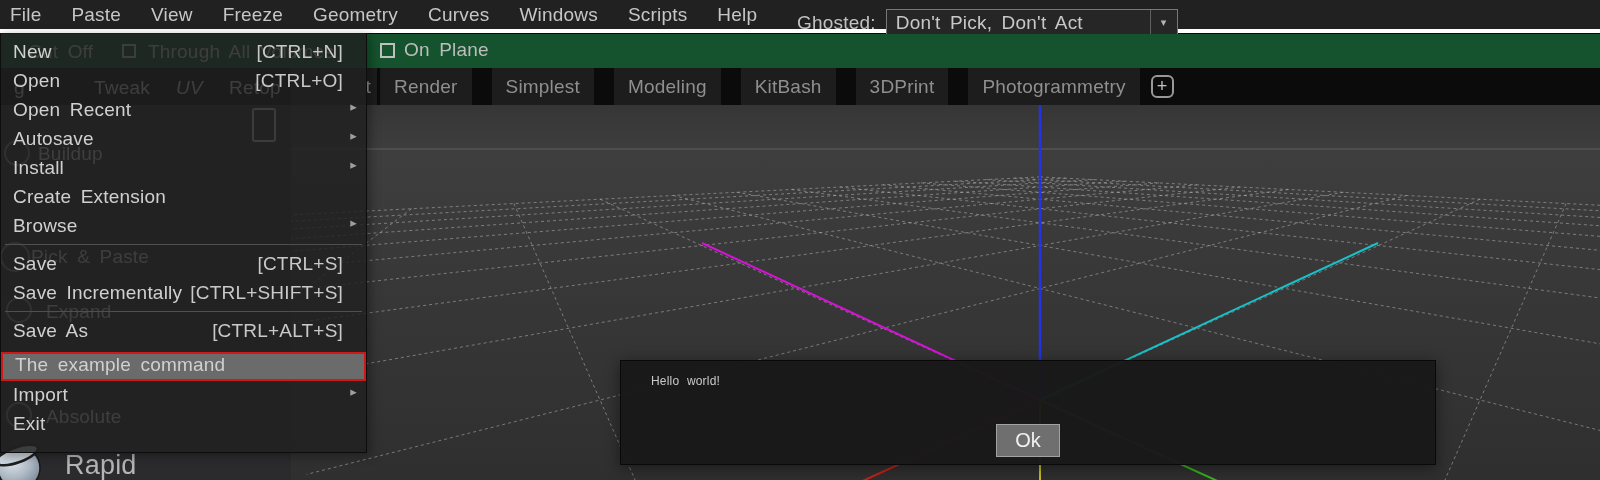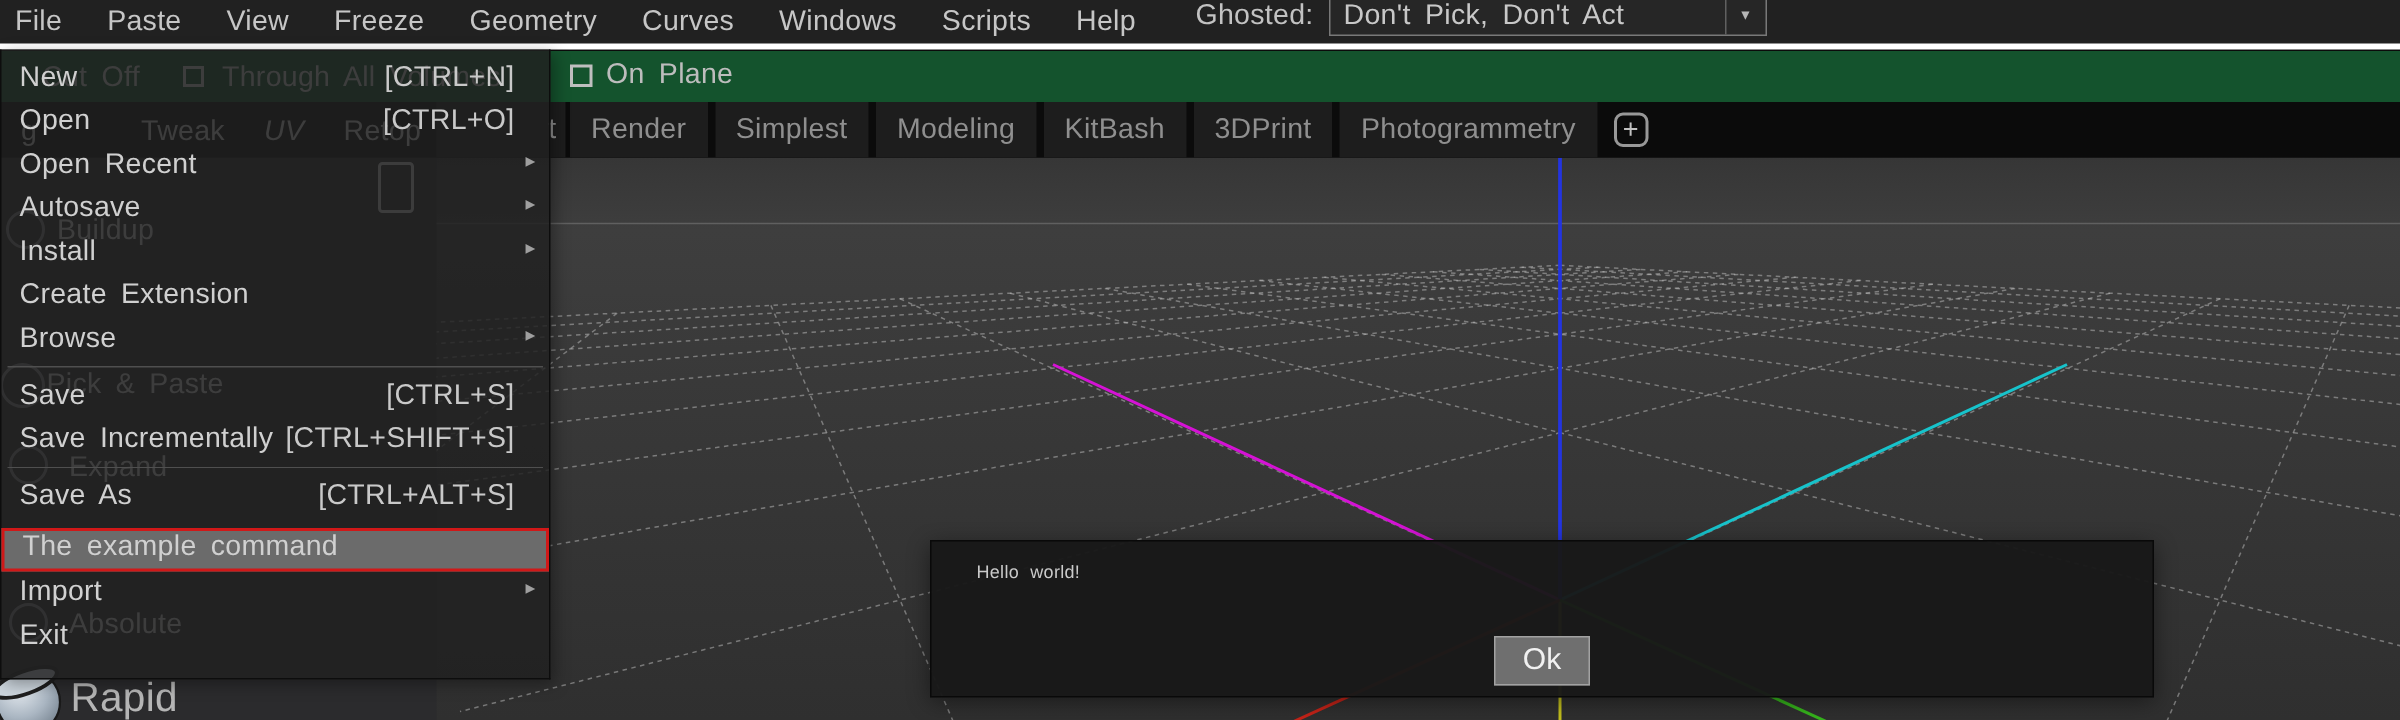--- a/index.html
+++ b/index.html
@@ -5,21 +5,21 @@
   * { margin:0; padding:0; box-sizing:border-box; }
   html,body { width:1600px; height:480px; overflow:hidden; }
   body { position:relative; background:#0b0b0b; font-family:"Liberation Sans",sans-serif;
          letter-spacing:.2px; word-spacing:4px; }
 
   
   .menubar { position:absolute; left:0; top:0; width:1600px; height:33px;
              background:#212121; border-bottom:4px solid #ffffff; z-index:4; }
   .mb-items { display:flex; height:100%; align-items:center; padding-left:1px; }
   .mb-item { padding:0 13px 0 9px; margin-right:8px; font-size:19px; color:#c6c6c6; cursor:default; }
-  .ghosted-wrap { position:absolute; left:797px; top:0; height:21px; display:flex; align-items:center; }
+  .ghosted-wrap { position:absolute; left:797px; top:12px; height:21px; display:flex; align-items:center; }
   .ghosted-label { font-size:19px; color:#c2c2c2; margin-right:10px; }
   .ghost-select { position:relative; width:292px; height:27px; border:1px solid #787878;
                   background:#262626; color:#c8c8c8; font-size:19px; line-height:25px;
                   padding-left:9px; }
   .dd-arrow { position:absolute; right:0; top:0; width:27px; height:100%;
               border-left:1px solid #606060; text-align:center; color:#b5b5b5;
               font-size:11px; line-height:25px; }
 
   
   .toolbar { position:absolute; top:34px; left:0; width:1600px; height:34px;
@@ -27,36 +27,36 @@
   .cb { position:absolute; left:380px; top:9px; width:15px; height:15px;
         border:2px solid #bfbfbf; background:transparent; }
   .onplane-label { position:absolute; left:404px; top:5px; font-size:19px; color:#bdbdbd; }
 
   
   .tabrow { position:absolute; top:68px; left:0; width:1600px; height:37px;
             background:#0b0b0b; display:flex; align-items:stretch; z-index:4; }
   .tab { background:#1d1d1d; color:#8f8f8f; font-size:19px; line-height:37px;
          padding:0 14px; white-space:nowrap; cursor:default; }
   .tab-fragment { margin-left:291px; width:86px; text-align:right; padding:0 6px 0 0; }
-  .tabs { display:flex; gap:5px; margin-left:3px; }
+  .tabs { display:flex; gap:20px; margin-left:3px; }
   .add-btn { align-self:center; margin-left:11px; width:23px; height:23px;
              border:2px solid #989898; border-radius:6px; color:#c2c2c2;
              font-size:18px; line-height:19px; text-align:center; }
 
   
   .viewport { position:absolute; top:105px; left:0; width:1600px; height:375px; z-index:0;
               background:linear-gradient(180deg,#363636 0%,#3e3e3e 13%,#383838 45%,#2f2f2f 100%);
               overflow:hidden; }
   #viewport-svg { position:absolute; left:0; top:-105px; width:1600px; height:480px; }
 
   
   .sidebar { position:absolute; left:0; top:105px; width:291px; height:375px;
              background:#2b2b2d; z-index:1; overflow:hidden; }
   .sphere-icon { position:absolute; left:-7px; bottom:-12px; }
-  .mode-label { position:absolute; left:47px; top:345px; font-size:27px; color:#b5b5b5; }
+  .mode-label { position:absolute; left:65px; top:345px; font-size:27px; color:#b5b5b5; }
 
   
   .ghost-layer { position:absolute; inset:0; z-index:5; pointer-events:none; }
   .gtxt { position:absolute; font-size:19px; color:#d2d2d2; }
   .g-cutoff { left:28px; top:41px; }
   .g-through-box { position:absolute; left:122px; top:44px; width:14px; height:14px; border:2px solid #d2d2d2; }
   .g-through { left:148px; top:41px; }
   .g-tab1 { left:14px; top:77px; }
   .g-tab2 { left:94px; top:77px; }
   .g-tab3 { left:176px; top:77px;font-style:italic; }

